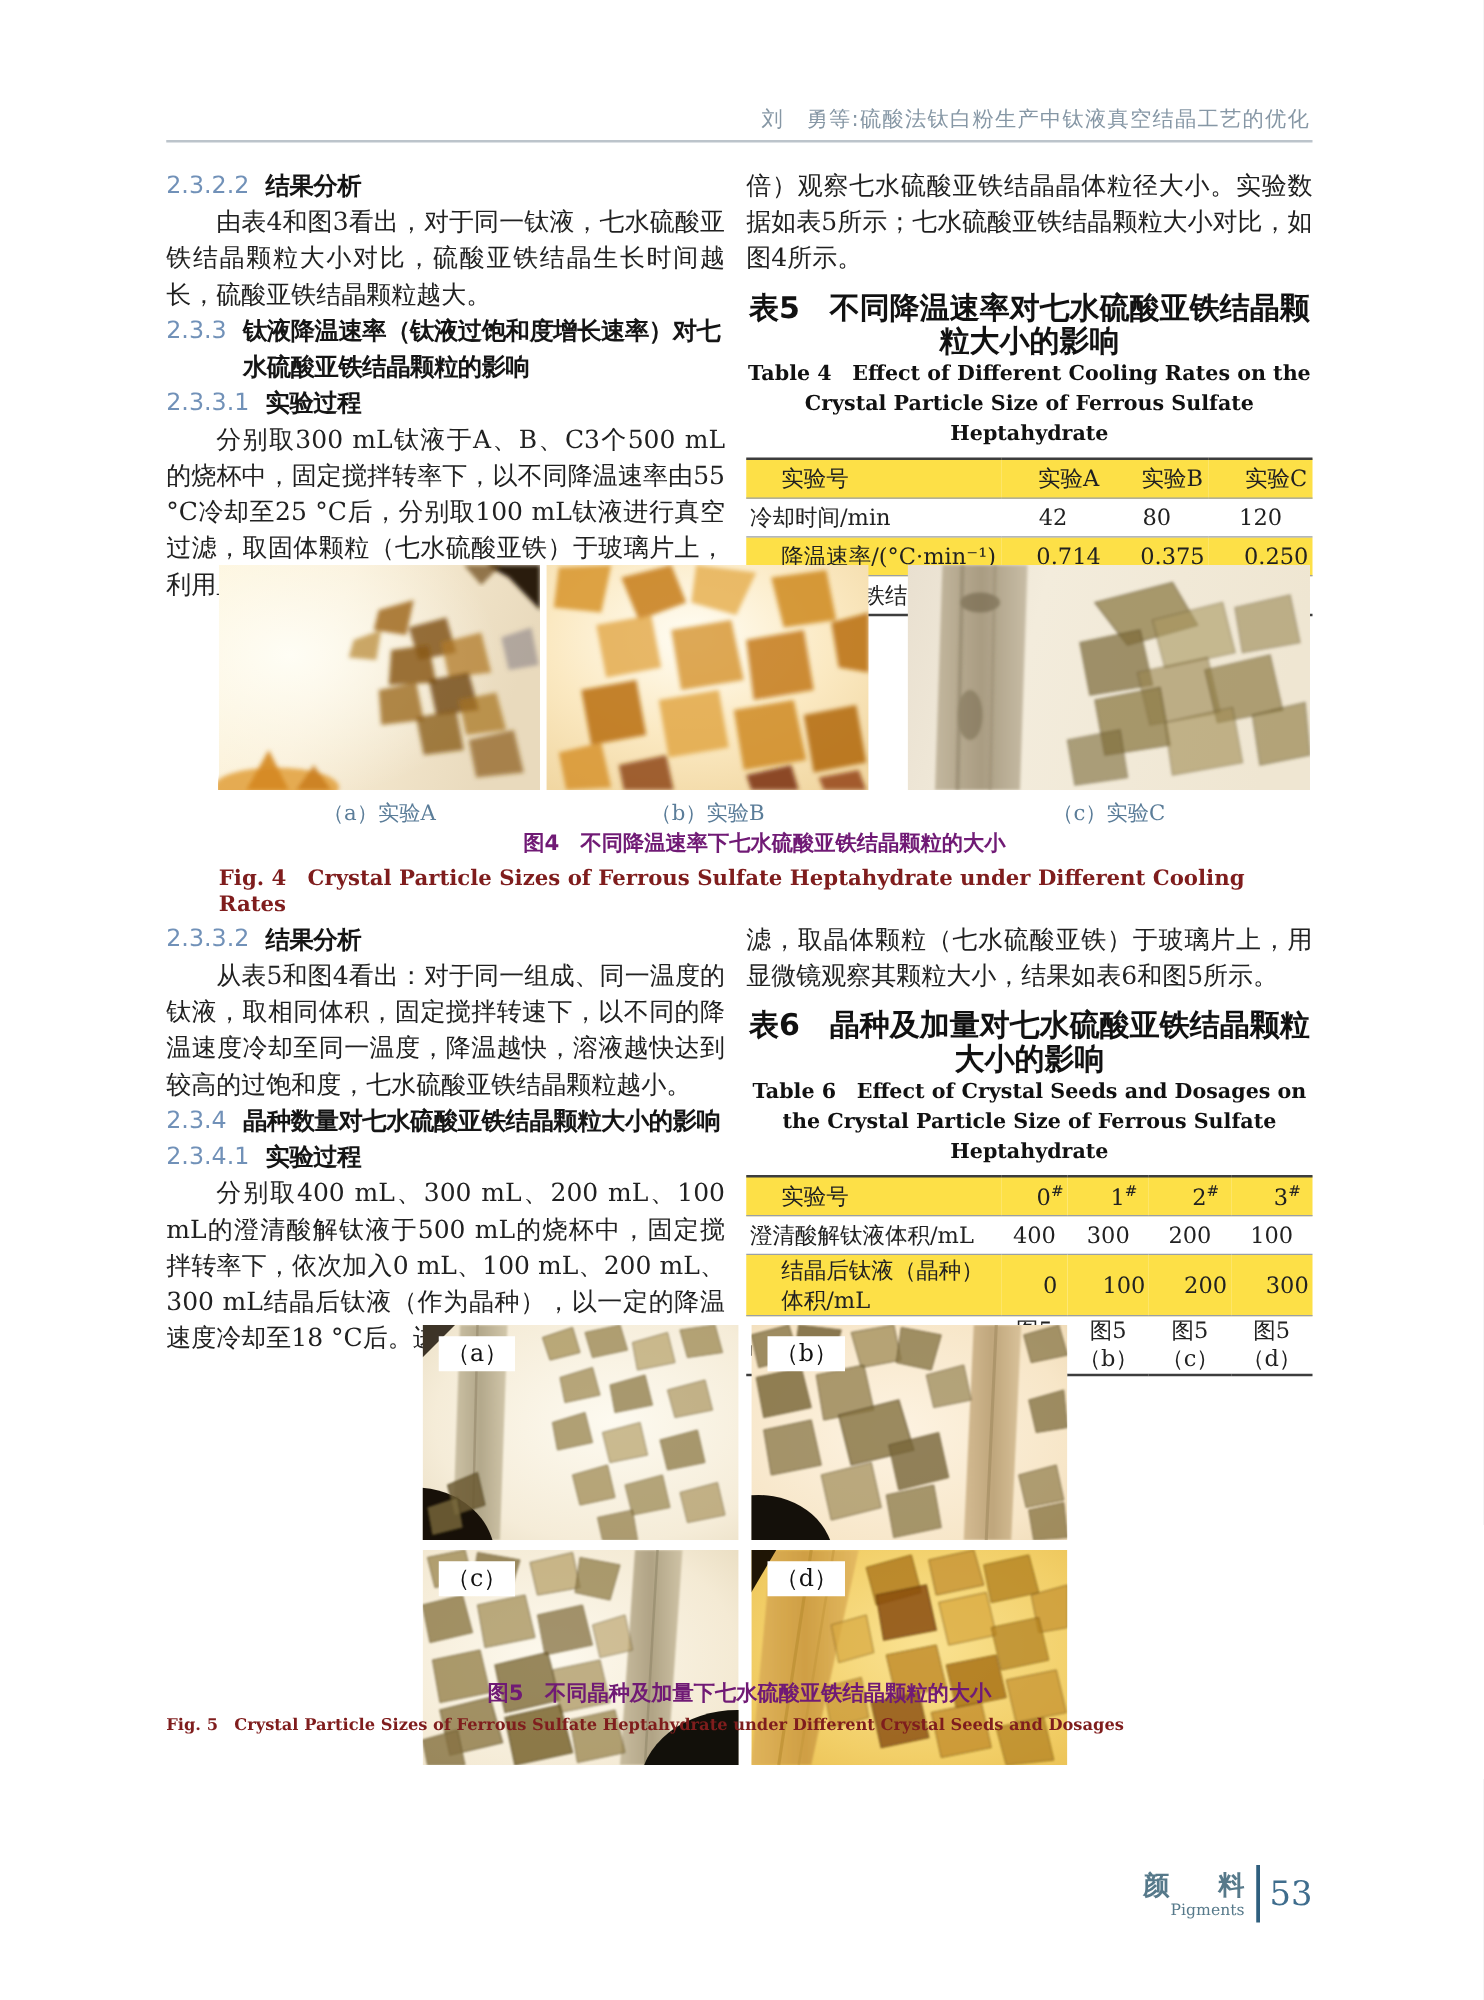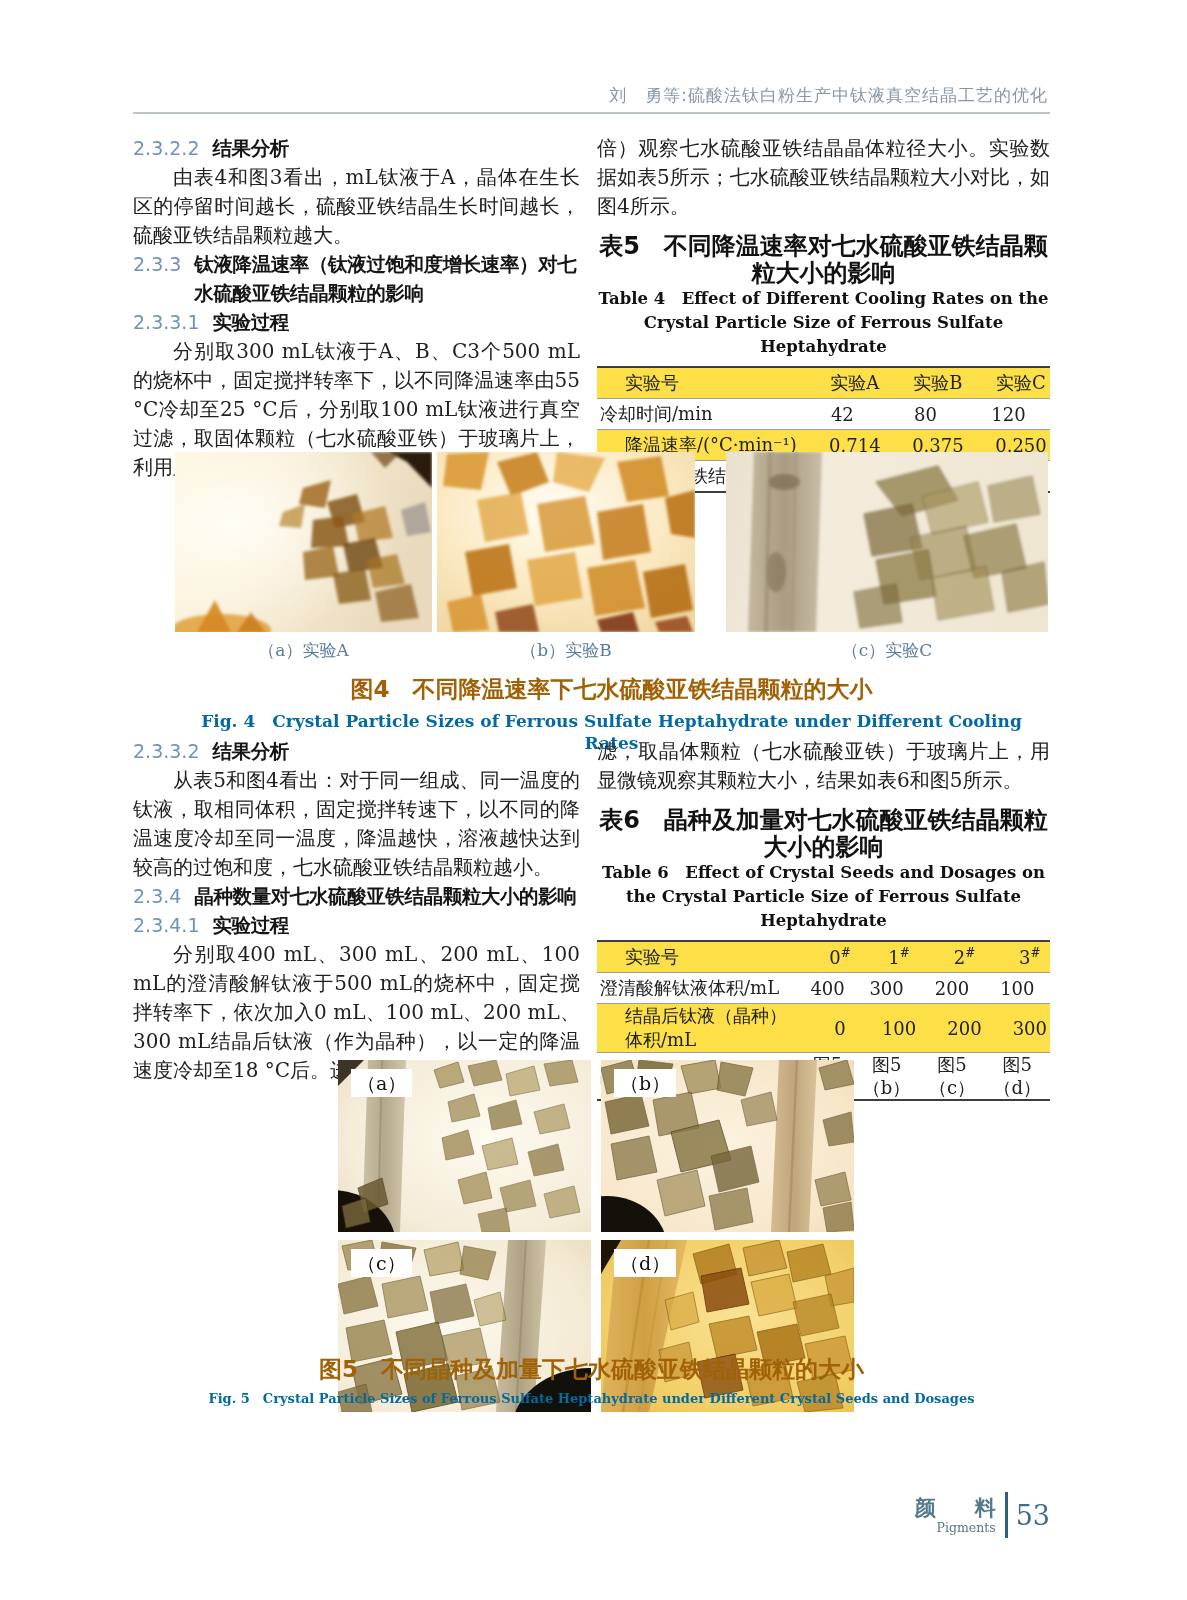--- a/index.html
+++ b/index.html
@@ -42,23 +42,23 @@
   .micro{position:relative;height:180px;overflow:hidden;}
   .micro svg{display:block;width:100%;height:100%;}
   .mA{width:257px;margin-right:5px;}
   .mB{width:258px;margin-right:31px;}
   .mC{width:322px;}
   .subcaps{display:flex;margin-top:7px;font-size:17px;color:#5b7d99;}
   .subcap{text-align:center;}
   .sc1{width:257px;margin-right:5px;}
   .sc2{width:258px;margin-right:31px;}
   .sc3{width:322px;}
-  .capcn{margin-top:12px;text-align:center;font-family:"DejaVu Sans","Liberation Sans",sans-serif;
-         font-weight:bold;font-size:23px;color:#a16207;}
-  .capen{margin-top:5px;text-align:center;font-weight:bold;font-size:17px;color:#0369a1;}
+  .capcn{margin-top:1px;text-align:center;font-family:"DejaVu Sans","Liberation Sans",sans-serif;
+         font-weight:bold;font-size:17px;color:#701a75;}
+  .capen{margin-top:5px;text-align:left;font-weight:bold;font-size:17px;color:#7f1d1d;}
   
   .fig5{position:absolute;top:1060px;left:338px;width:516px;display:grid;
         grid-template-columns:253px 253px;column-gap:10px;row-gap:8px;}
   .m5{position:relative;width:253px;height:172px;overflow:hidden;}
   .m5 svg{display:block;width:100%;height:100%;}
   .mlabel{position:absolute;top:9px;left:13px;background:#ffffff;padding:0 6px;
           font-size:19px;line-height:28px;color:#111;}
   .fig5caps{position:absolute;top:1342px;left:133px;width:917px;text-align:center;}
   .fig5caps .capen{font-size:13px;}
   
@@ -76,21 +76,21 @@
 
   <div class="running-head">刘　勇等:硫酸法钛白粉生产中钛液真空结晶工艺的优化</div>
   <div class="head-rule"></div>
 
   <div class="cols cols1">
     <div class="colL">
       <div class="heading">
         <span class="hnum">2.3.2.2</span>
         <span class="htext">结果分析</span>
       </div>
-      <p class="body indent">由表4和图3看出，mL钛液于A，晶体在生长区的停留时间越长，硫酸亚铁结晶生长时间越长，硫酸亚铁结晶颗粒越大。</p>
+      <p class="body indent">由表4和图3看出，对于同一钛液，七水硫酸亚铁结晶颗粒大小对比，硫酸亚铁结晶生长时间越长，硫酸亚铁结晶颗粒越大。</p>
       <div class="heading">
         <span class="hnum">2.3.3</span>
         <span class="htext">钛液降温速率（钛液过饱和度增长速率）对七水硫酸亚铁结晶颗粒的影响</span>
       </div>
       <div class="heading">
         <span class="hnum">2.3.3.1</span>
         <span class="htext">实验过程</span>
       </div>
       <p class="body indent">分别取300 mL钛液于A、B、C3个500 mL的烧杯中，固定搅拌转率下，以不同降温速率由55 °C冷却至25 °C后，分别取100 mL钛液进行真空过滤，取固体颗粒（七水硫酸亚铁）于玻璃片上，利用显微镜（放大10</p>
     </div>

